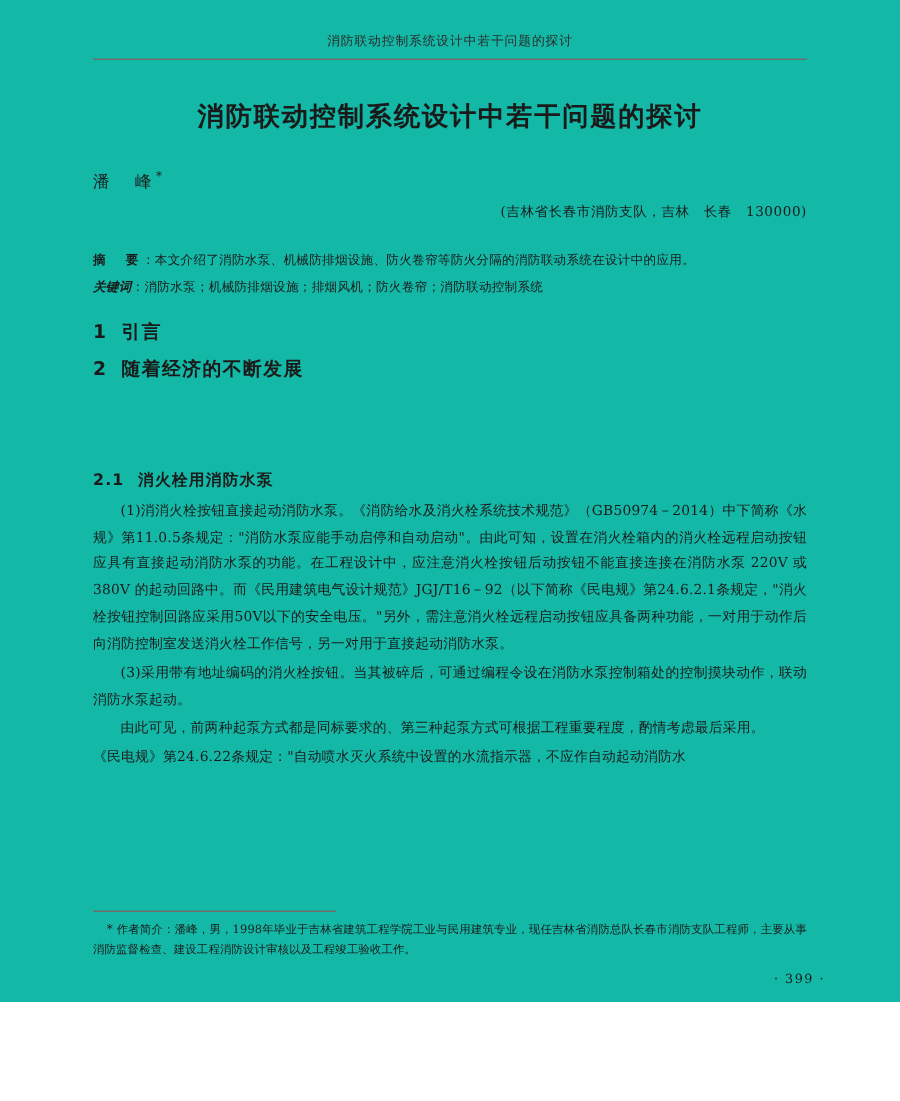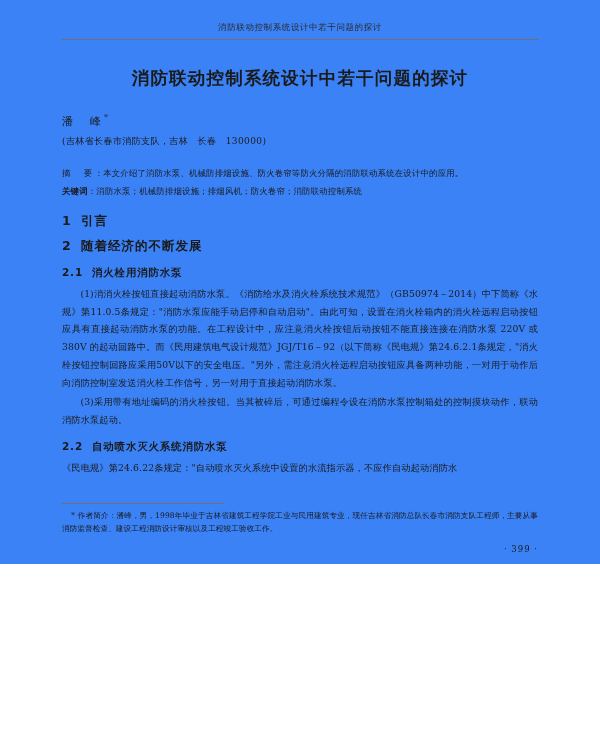--- a/index.html
+++ b/index.html
@@ -10,24 +10,24 @@
   body {
     width: 600px;
     height: 734px;
     font-family: "DejaVu Serif", "Liberation Serif", serif;
     color: #1a1a1a;
     overflow: hidden;
   }
   .page {
     position: relative;
     width: 600px;
-    height: 564px;
+    height: 668px;
     box-sizing: border-box;
     padding: 22px 62px 10px 62px;
-    background: #3b82f6;
+    background: #14b8a6;
   }
   
   .running-head {
     text-align: center;
     font-size: 8.5px;
     letter-spacing: 0.6px;
     color: #2b2b2b;
     padding-bottom: 5px;
   }
   .head-rule {
@@ -51,46 +51,47 @@
     letter-spacing: 3px;
     margin: 0 0 7px 0;
     position: relative;
   }
   .author-line .star {
     font-size: 8px;
     vertical-align: super;
     letter-spacing: 0;
   }
   .affiliation {
-    text-align: left;
+    text-align: right;
     font-size: 9px;
     letter-spacing: 0.4px;
     margin: 0 0 18px 0;
   }
   
   .abs-block {
     font-size: 8.4px;
     line-height: 1.75;
     text-align: justify;
     letter-spacing: 0.2px;
     margin: 0 0 3px 0;
   }
   .abs-label {
-    font-weight: normal;
+    font-weight: bold;
     letter-spacing: 2.5px;
   }
   .kw-block {
     font-size: 8.4px;
     line-height: 1.75;
     text-align: justify;
     letter-spacing: 0.2px;
     margin: 0 0 14px 0;
   }
   .kw-label {
     font-weight: bold;
+    font-style: italic;
   }
   
   h2.sec {
     font-size: 12.5px;
     font-weight: bold;
     margin: 8px 0 7px 0;
     letter-spacing: 1px;
     font-family: "DejaVu Sans", "Liberation Sans", sans-serif;
   }
   h2.sec .num {
@@ -100,20 +101,21 @@
   h3.sub {
     font-size: 10.5px;
     font-weight: bold;
     margin: 11px 0 5px 0;
     letter-spacing: 0.8px;
     font-family: "DejaVu Sans", "Liberation Sans", sans-serif;
   }
   h3.sub .num {
     display: inline-block;
     min-width: 30px;
+    margin-top: 48px;
   }
   
   p.body {
     font-size: 9.2px;
     line-height: 1.95;
     text-align: justify;
     text-indent: 2em;
     margin: 0 0 1px 0;
     letter-spacing: 0.15px;
   }
@@ -140,21 +142,21 @@
     text-align: justify;
     letter-spacing: 0.1px;
     text-indent: 1.2em;
   }
   .fn-text .fn-mark {
     font-size: 8px;
   }
   
   .page-number {
     position: absolute;
-    right: 62px;
+    right: 50px;
     bottom: 10px;
     font-size: 8.5px;
     letter-spacing: 1px;
   }
 </style>
 </head>
 <body>
 
 <div class="page">
 
@@ -183,24 +185,22 @@
 
   <h2 class="sec">
     <span class="num">2</span><span>随着经济的不断发展</span>
   </h2>
 
   <h3 class="sub">
     <span class="num">2.1</span><span>消火栓用消防水泵</span>
   </h3>
   <p class="body">(1)消消火栓按钮直接起动消防水泵。《消防给水及消火栓系统技术规范》（GB50974－2014）中下简称《水规》第11.0.5条规定："消防水泵应能手动启停和自动启动"。由此可知，设置在消火栓箱内的消火栓远程启动按钮应具有直接起动消防水泵的功能。在工程设计中，应注意消火栓按钮后动按钮不能直接连接在消防水泵 220V 或 380V 的起动回路中。而《民用建筑电气设计规范》JGJ/T16－92（以下简称《民电规》第24.6.2.1条规定，"消火栓按钮控制回路应采用50V以下的安全电压。"另外，需注意消火栓远程启动按钮应具备两种功能，一对用于动作后向消防控制室发送消火栓工作信号，另一对用于直接起动消防水泵。</p>
   <p class="body">(3)采用带有地址编码的消火栓按钮。当其被碎后，可通过编程令设在消防水泵控制箱处的控制摸块动作，联动消防水泵起动。</p>
-
-  <h3 class="sub">
-    <span class="num">2.2</span><span>自动喷水灭火系统消防水泵</span>
-  </h3>
+  <p class="body">由此可见，前两种起泵方式都是同标要求的、第三种起泵方式可根据工程重要程度，酌情考虑最后采用。</p>
+
   <p class="body noindent">《民电规》第24.6.22条规定："自动喷水灭火系统中设置的水流指示器，不应作自动起动消防水</p>
 
   <div class="footnote">
     <hr class="fn-rule">
     <div class="fn-text">
       <span class="fn-mark">*</span>
       <span>作者简介：潘峰，男，1998年毕业于吉林省建筑工程学院工业与民用建筑专业，现任吉林省消防总队长春市消防支队工程师，主要从事消防监督检查、建设工程消防设计审核以及工程竣工验收工作。</span>
     </div>
   </div>
 

